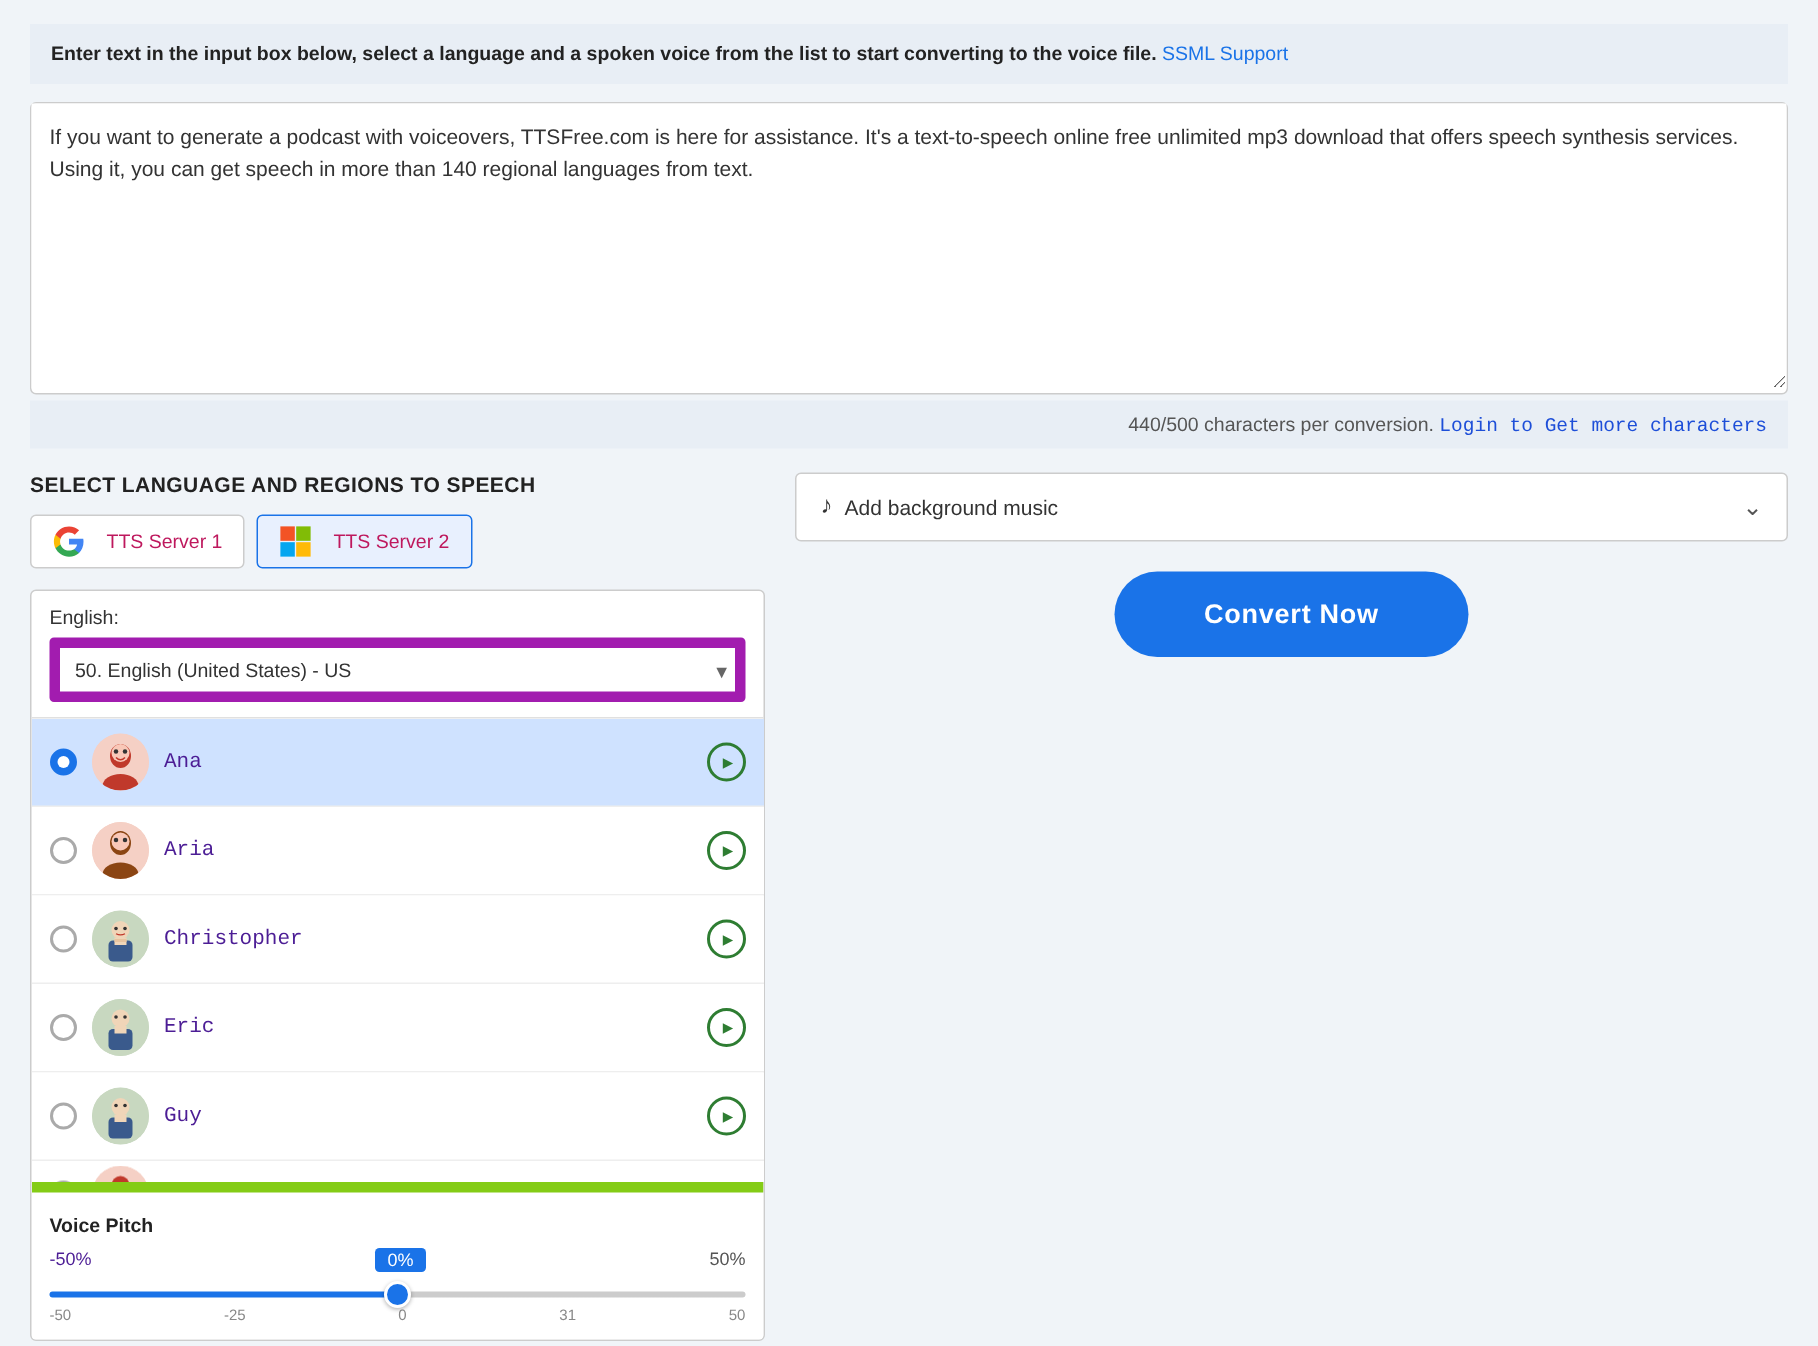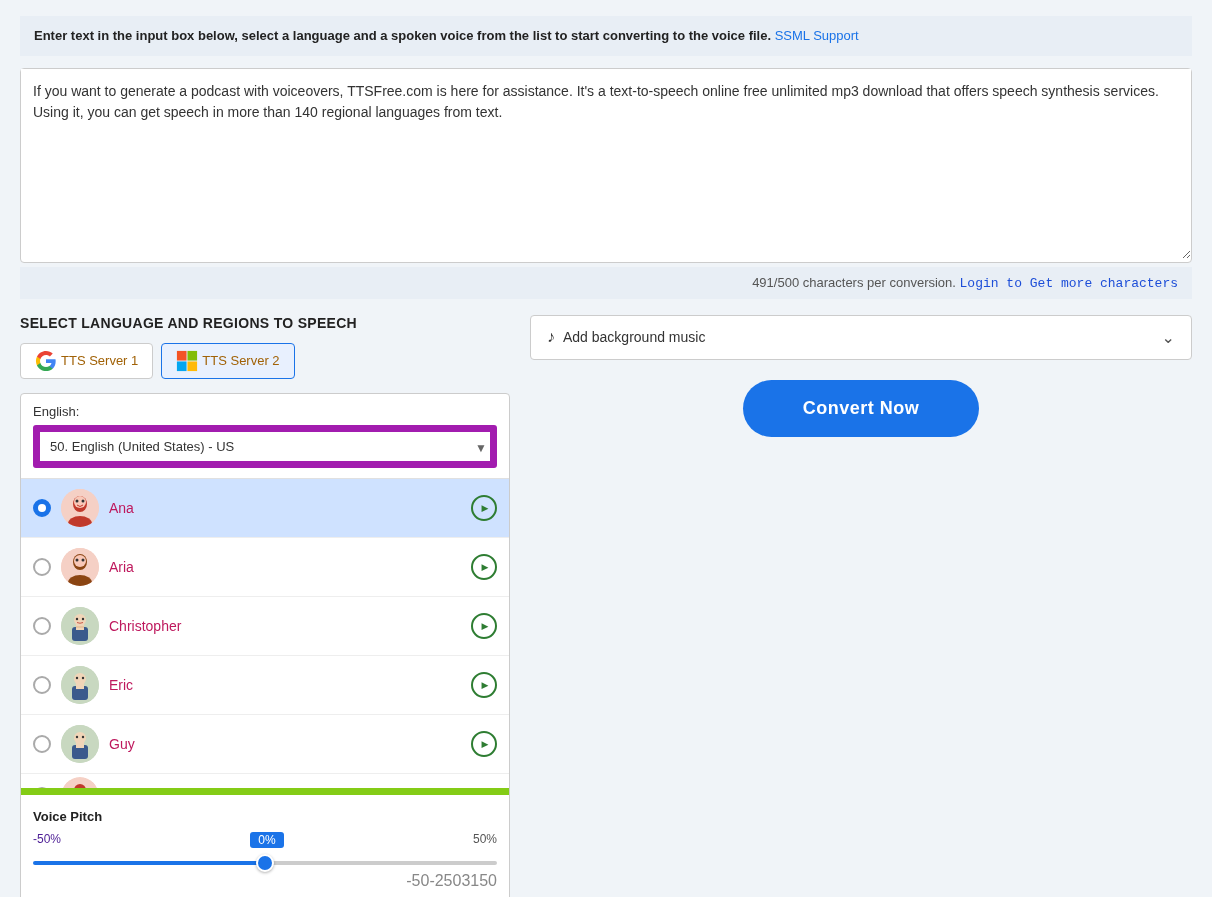--- a/index.html
+++ b/index.html
@@ -77,28 +77,28 @@
       letter-spacing: 0.3px;
     }
     .server-tabs {
       display: flex;
       gap: 8px;
       margin-bottom: 14px;
     }
     .server-tab {
       display: flex;
       align-items: center;
-      gap: 4px;
+      gap: 14px;
       padding: 6px 14px;
       border: 1px solid #ccc;
       border-radius: 4px;
       cursor: pointer;
       background: #fff;
       font-size: 13px;
-      color: #a16207;
+      color: #be185d;
     }
     .server-tab.active {
       border-color: #1a73e8;
       background: #e8f0fe;
     }
     .google-icon {
       width: 22px;
       height: 22px;
     }
     .ms-icon {
@@ -188,21 +188,22 @@
       border-radius: 50%;
       overflow: hidden;
       flex-shrink: 0;
       display: flex;
       align-items: center;
       justify-content: center;
     }
     .voice-name {
       flex: 1;
       font-size: 14px;
-      color: #be185d;
+      color: #4c1d95;
+      font-family: Liberation Mono, monospace;
     }
     .play-btn {
       width: 26px;
       height: 26px;
       border-radius: 50%;
       border: 2px solid #2e7d32;
       display: flex;
       align-items: center;
       justify-content: center;
       cursor: pointer;
@@ -259,22 +260,22 @@
       width: 18px;
       height: 18px;
       border-radius: 50%;
       background: #1a73e8;
       cursor: pointer;
       border: 2px solid #fff;
       box-shadow: 0 1px 3px rgba(0,0,0,0.3);
     }
     .pitch-tick-labels {
       display: flex;
-      justify-content: flex-end;
-      font-size: 16px;
+      justify-content: space-between;
+      font-size: 10px;
       color: #888;
       margin-top: 2px;
     }
     
     .music-bar {
       display: flex;
       align-items: center;
       justify-content: space-between;
       background: #fff;
       border: 1px solid #ccc;
@@ -338,21 +339,21 @@
   <div class="instruction-bar">
     <strong>Enter text in the input box below, select a language and a spoken voice from the list to start converting to the voice file.</strong>
     <a href="#">SSML Support</a>
   </div>
 
   <div class="text-input-area">
     <textarea placeholder="Enter your text here..." style="">If you want to generate a podcast with voiceovers, TTSFree.com is here for assistance. It's a text-to-speech online free unlimited mp3 download that offers speech synthesis services. Using it, you can get speech in more than 140 regional languages from text.</textarea>
   </div>
 
   <div class="char-count-bar">
-    <span>491/500 characters per conversion.</span>
+    <span>440/500 characters per conversion.</span>
     <a href="#">Login to Get more characters</a>
   </div>
 
   <div class="main-content">
 
     <div class="left-panel">
       <div class="section-title">SELECT LANGUAGE AND REGIONS TO SPEECH</div>
 
       <div class="server-tabs">
         <div class="server-tab">

